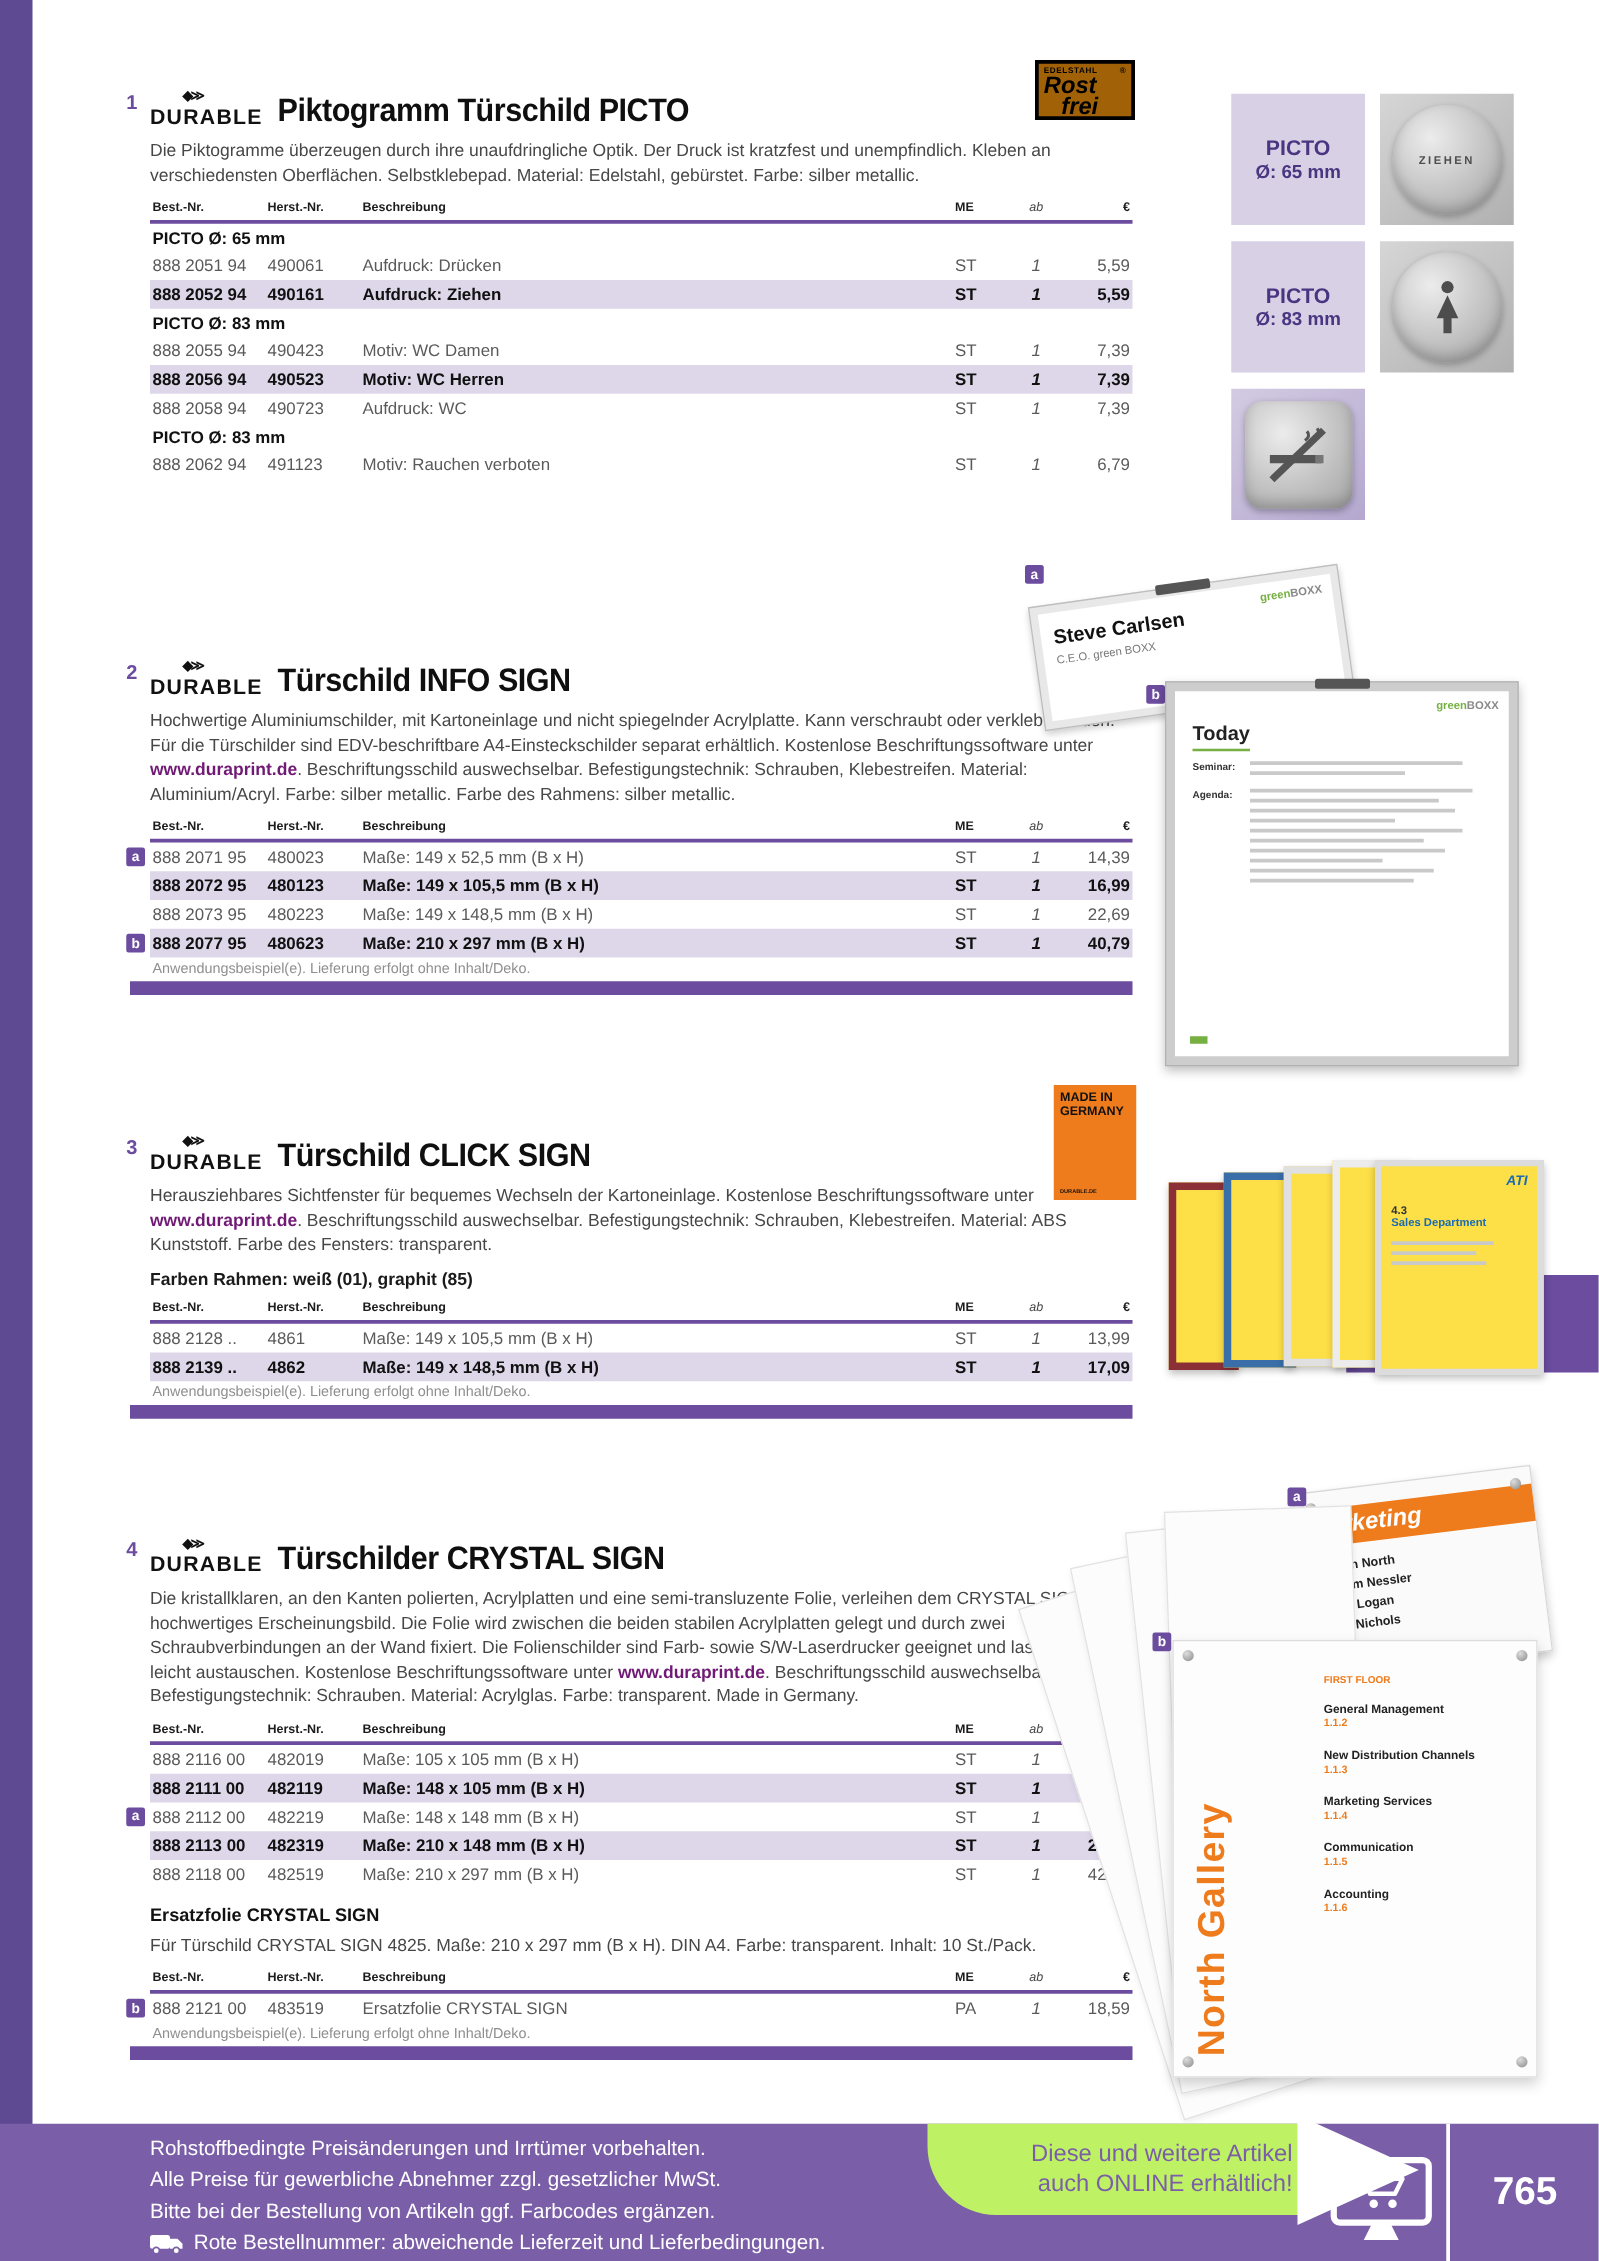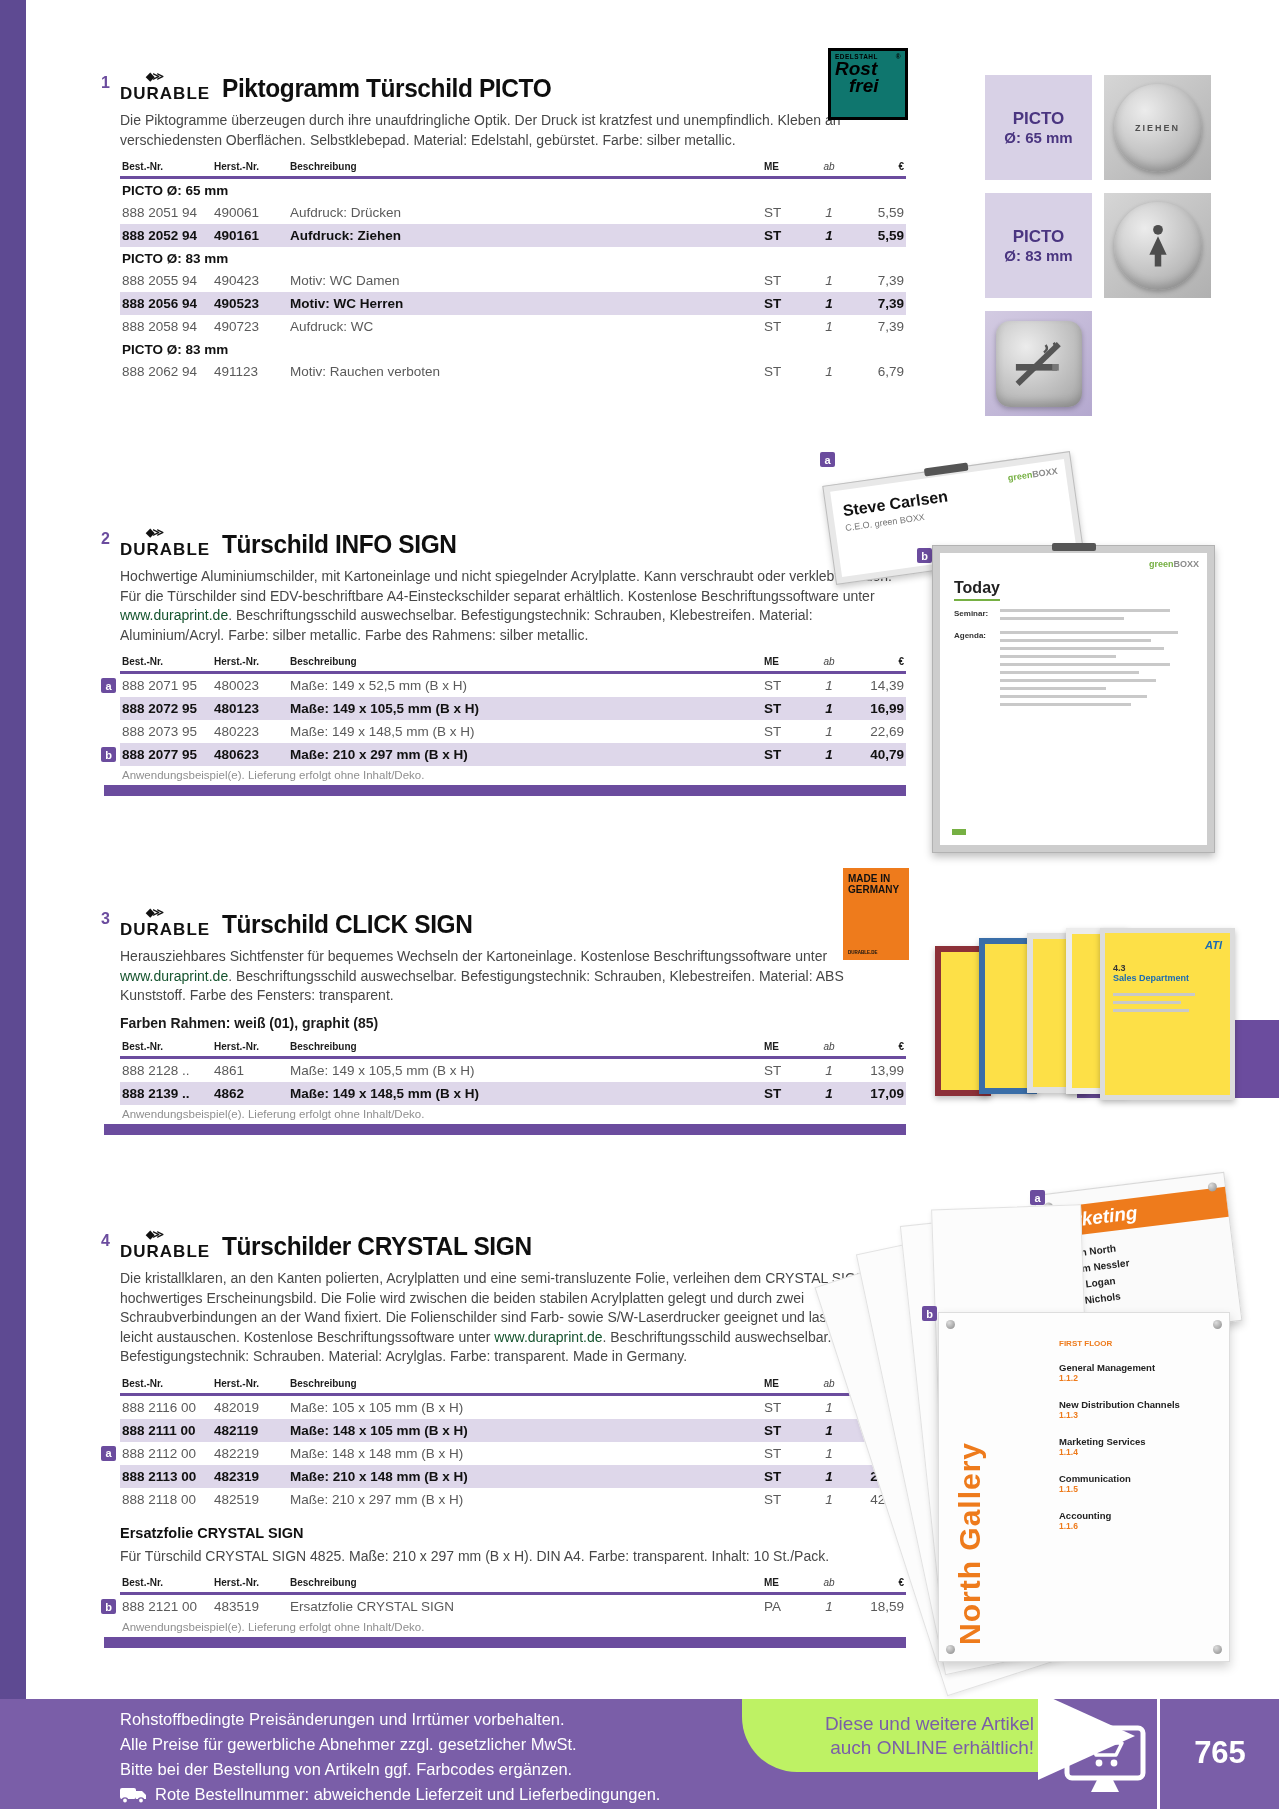--- a/index.html
+++ b/index.html
@@ -13,21 +13,21 @@
   .right-tab{position:absolute; left:1077px; top:1020px; width:202px; height:78px; background:var(--accent);}
 
   
   .prod{position:absolute; left:120px; width:786px;}
   .head{display:flex; align-items:flex-end; gap:12px; position:relative; margin-bottom:7px;}
   .num{position:absolute; left:-19px; top:2px; color:var(--accent); font-weight:bold; font-size:16px;}
   .brand{position:relative; font-weight:bold; font-size:17px; letter-spacing:1px; color:#111; padding-top:12px;}
   .brand .mark{position:absolute; top:-2px; left:26px; font-size:11px; letter-spacing:-2px; color:#111;}
   .ptitle{font-size:26px; font-weight:bold; color:#0f0f0f; letter-spacing:-0.4px; transform:scaleX(.94); transform-origin:left bottom; white-space:nowrap;}
   .desc{font-size:14px; color:#474747; line-height:19.5px; margin-bottom:9px;}
-  .desc .bold{font-weight:normal; color:#14532d;text-align:center;}
+  .desc .bold{font-weight:bold; color:#701a75;text-align:center;}
   .subhead{font-size:14.5px; font-weight:bold; color:#111; margin:14px 0 6px;}
   .farben{font-size:14px; font-weight:bold; color:#1a1a1a; margin:2px 0 8px;}
 
   
   .t-head,.t-row{display:grid; grid-template-columns:92px 76px 1fr 46px 38px 56px; align-items:center;}
   .t-head{font-size:10px; font-weight:bold; color:#1c1c1c; padding:2px 2px 4px; border-bottom:3px solid var(--accent);}
   .t-row{position:relative; height:23px; font-size:13.5px; color:#5a5a5a; padding:0 2px;}
   .t-row.shaded{background:var(--row); color:#111; font-weight:bold;}
   .t-group{height:22px; display:flex; align-items:center; font-size:13.5px; font-weight:bold; color:#111; padding:0 2px;}
   .c-ab{text-align:center;}
@@ -35,21 +35,21 @@
   .t-head .c-ab{font-weight:normal; color:#444;}
   .c-eur{text-align:right;}
   .c-me{text-align:left;}
   .marker{position:absolute; left:-19px; top:4px; width:15px; height:15px; background:var(--accent); color:#fff;
           font-size:11px; font-weight:bold; display:flex; align-items:center; justify-content:center; border-radius:2px;}
   .note{font-size:11.5px; color:#8f8f8f; padding:3px 2px 4px;}
   .endbar{height:11px; background:var(--accent); margin-left:-16px; width:802px;}
 
   
   .abs{position:absolute;}
-  .edelstahl{left:828px; top:48px; width:80px; height:72px; background:#0f766e; border:3px solid #000; padding:2px 4px;}
+  .edelstahl{left:828px; top:48px; width:80px; height:48px; background:#a16207; border:3px solid #000; padding:2px 4px;}
   .ed-top{font-size:6.5px; font-weight:bold; letter-spacing:.5px; color:#000; display:flex; justify-content:space-between;}
   .ed-word{font-size:19px; font-weight:bold; font-style:italic; color:#000; line-height:17px;}
   .ed-word.f2{margin-left:14px;}
   .lavbox{width:107px; height:105px; background:var(--lav); display:flex; flex-direction:column; align-items:center; justify-content:center; color:#4a3580; font-weight:bold;}
   .lavbox .l1{font-size:17px;}
   .lavbox .l2{font-size:15px;}
   .photobox{width:107px; height:105px; background:linear-gradient(140deg,#d6d6d6,#b0b0b0); display:flex; align-items:center; justify-content:center;}
   .photobox.lavbg{background:linear-gradient(140deg,#d3cbe2,#b4a8cf);}
   .disc{width:88px; height:88px; border-radius:50%; background:radial-gradient(circle at 35% 30%,#ececec,#c2c2c2 55%,#9c9c9c);
         box-shadow:inset 0 -5px 9px rgba(0,0,0,.18), 0 2px 5px rgba(0,0,0,.25);

